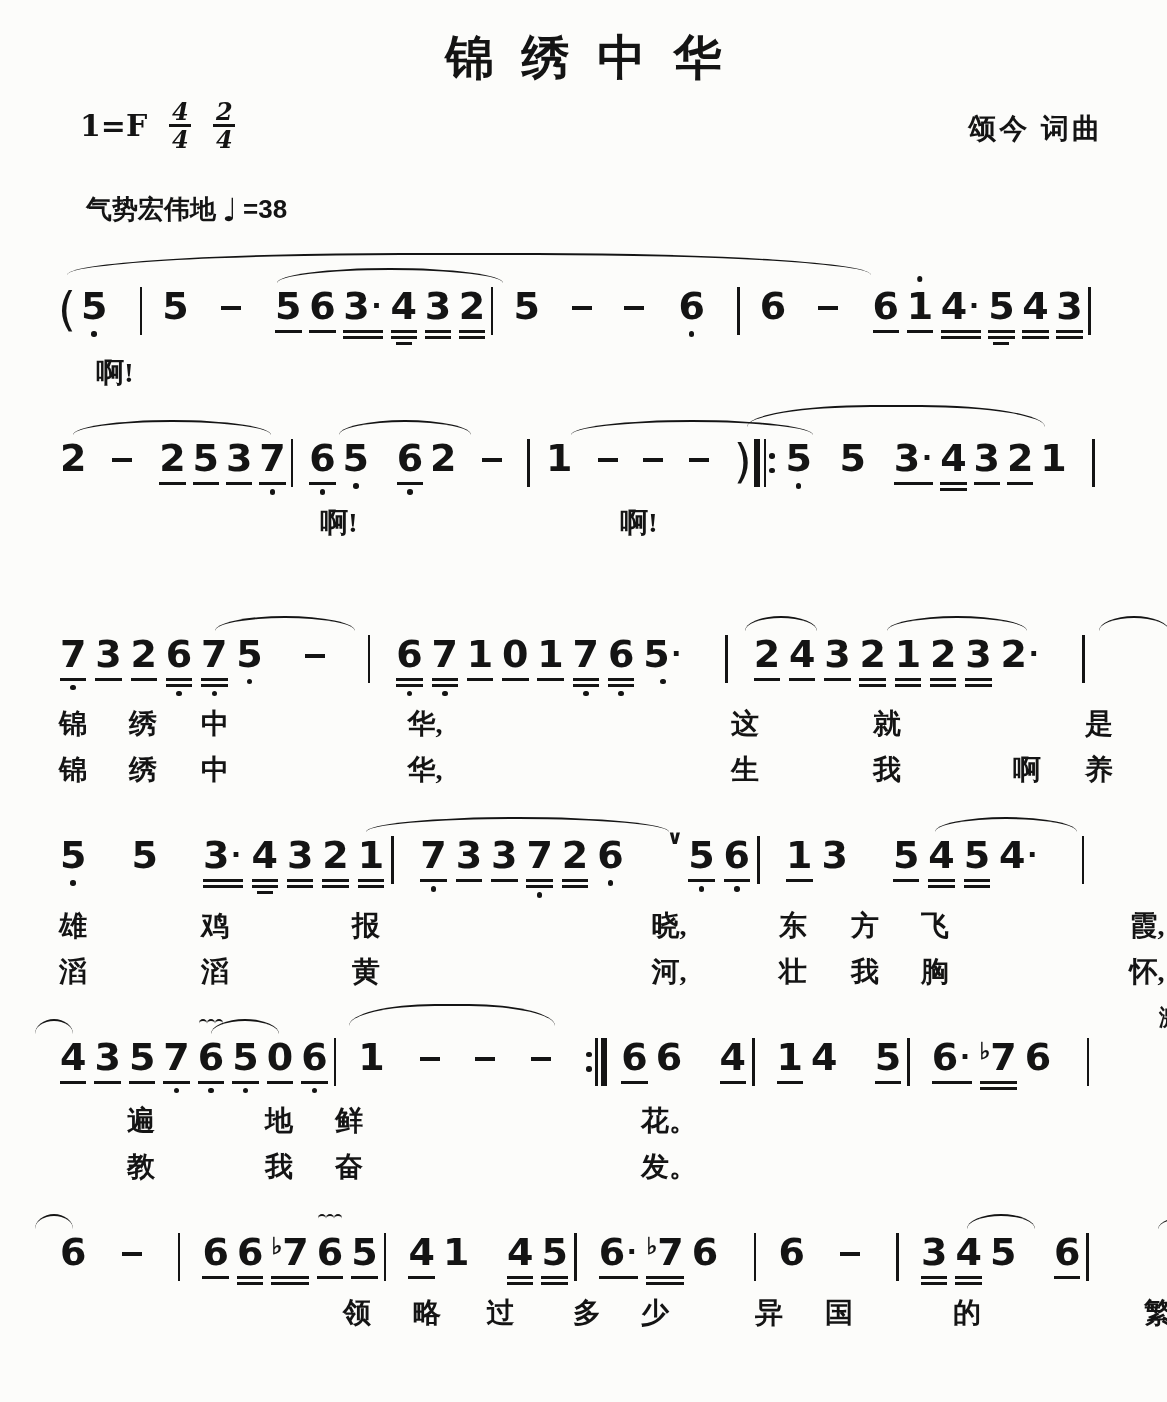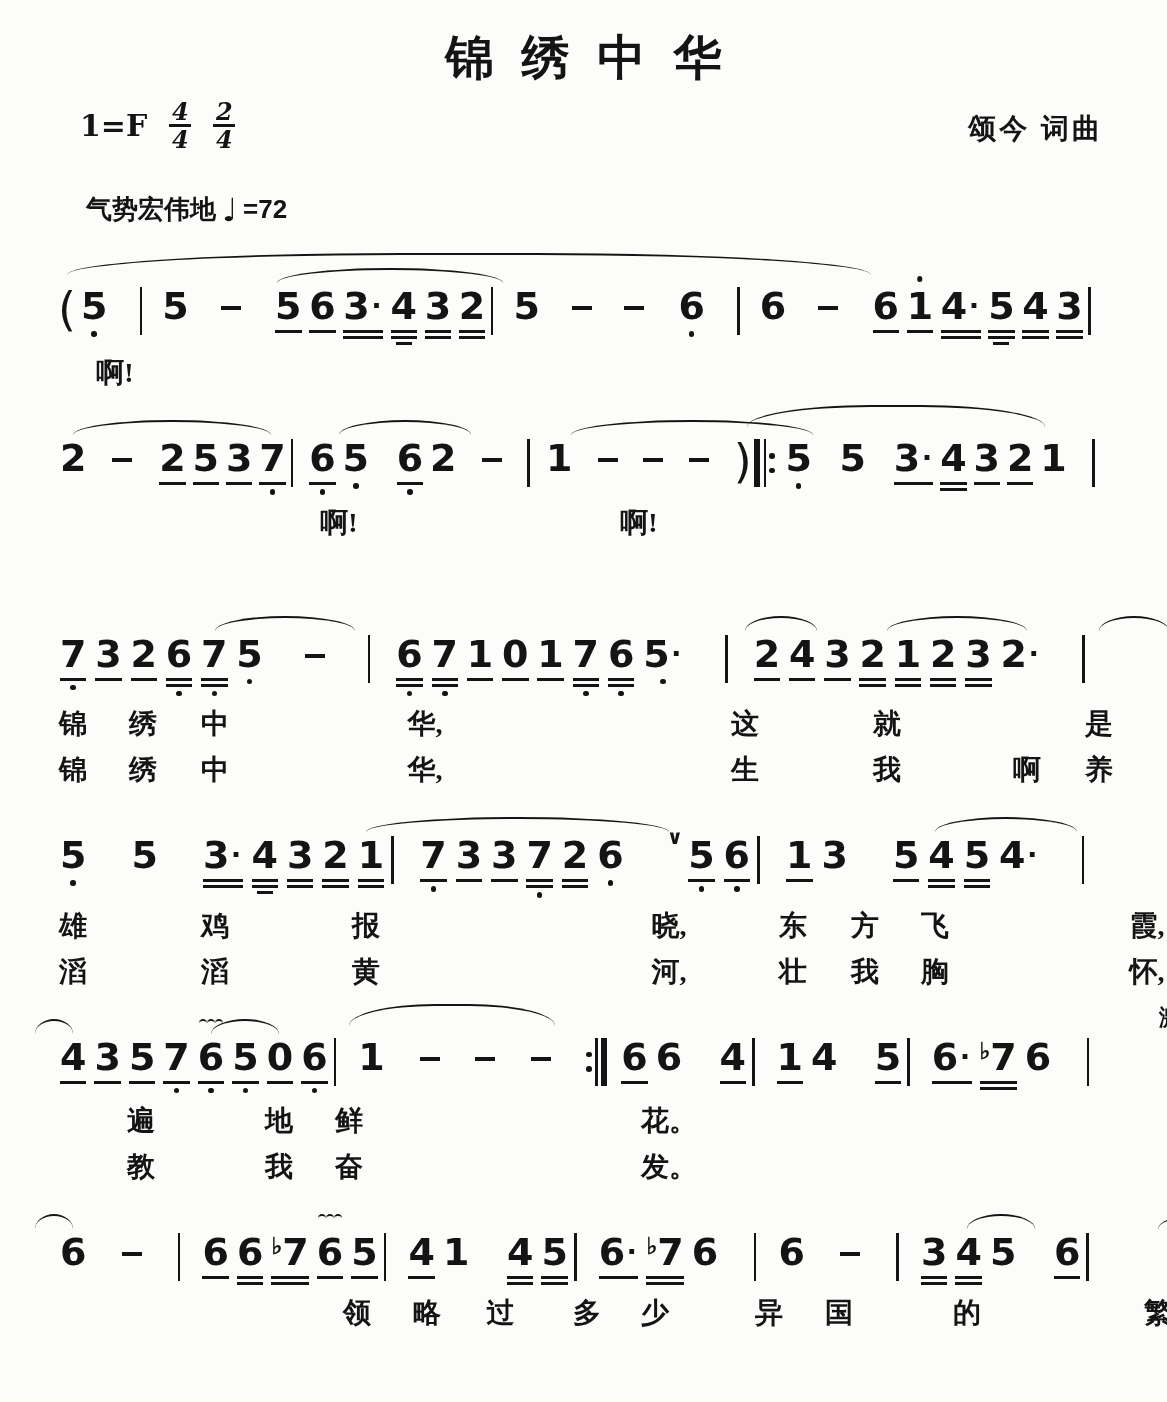--- a/index.html
+++ b/index.html
@@ -75,21 +75,21 @@
         <i>2</i>
         <i class="fbar"></i>
         <i>4</i>
       </span>
     </div>
     <div class="credit">颂今 词曲</div>
   </div>
   <div class="tempo">
     <span>气势宏伟地</span>
     <span class="tnote">♩</span>
-    <span>=72</span>
+    <span>=38</span>
   </div>
   <div class="sheet" id="sheet">
       <div class="music-line">
         <div class="note-row">
           <span class="tk" style="flex-grow: 0.15;">
             <span class="paren">(</span>
           </span>
           <span class="tk" style="flex-grow: 1.5;">
             <span class="nb">
               <span class="ngl">

